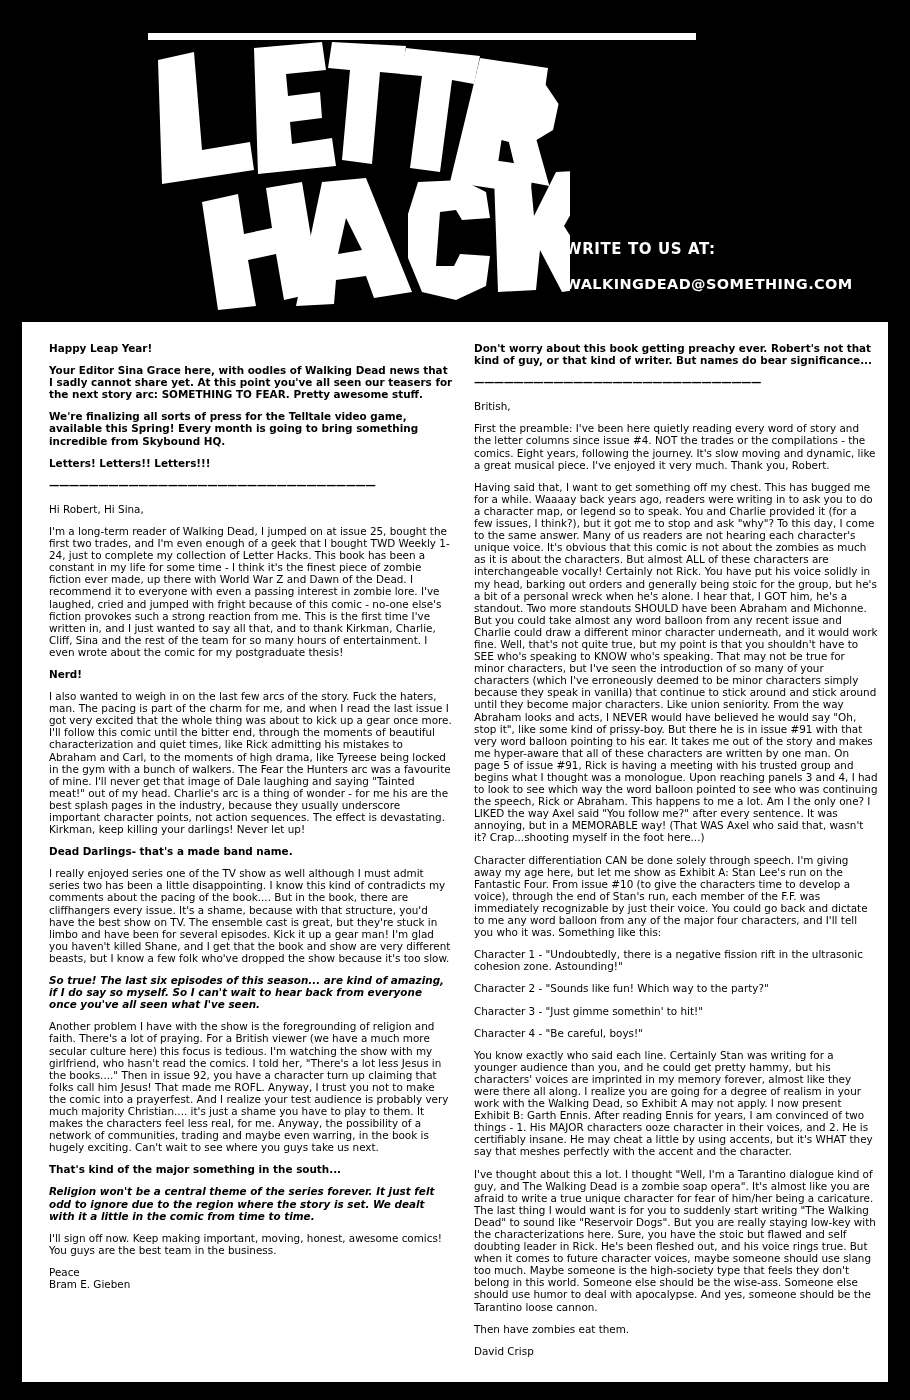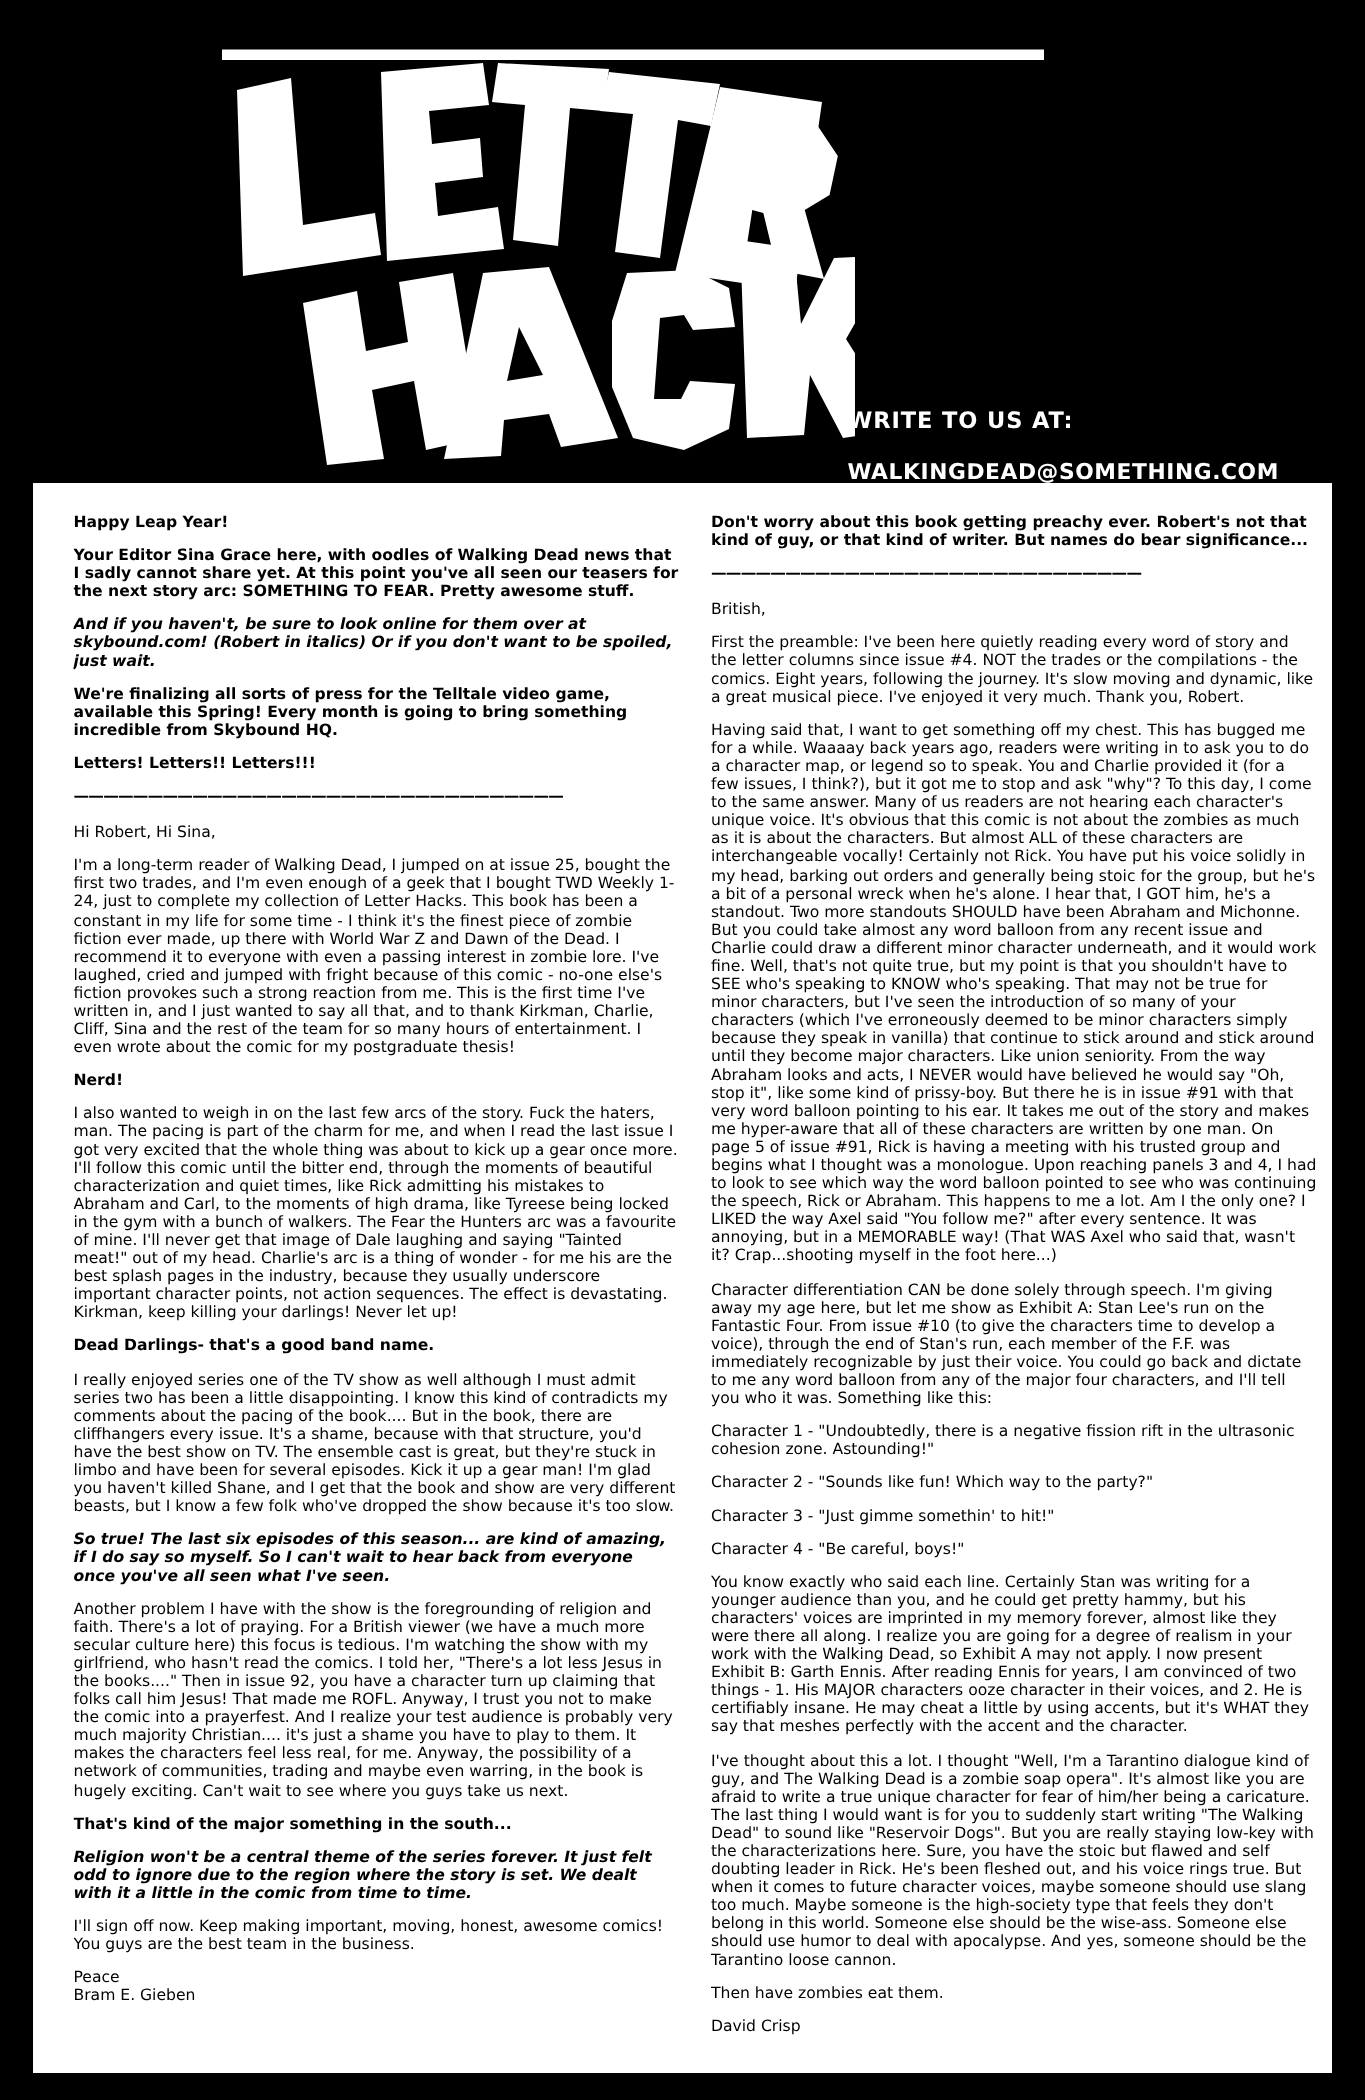--- a/index.html
+++ b/index.html
@@ -46,21 +46,20 @@
     color: #fff;
   }
   .logo svg { display: block; }
 
   .writeto {
     position: absolute;
     left: 565px;
     top: 240px;
     width: 330px;
     color: #fff;
-    margin-top: 31px;
   }
   .writeto .wt-label {
     font-family: "DejaVu Sans", sans-serif;
     font-size: 15px;
     font-weight: bold;
     letter-spacing: 0.6px;
     margin-bottom: 18px;
   }
   .writeto .wt-email {
     font-family: "DejaVu Sans", sans-serif;
@@ -141,29 +140,28 @@
       <div class="wt-label">WRITE TO US AT:</div>
       <div class="wt-email">WALKINGDEAD@SOMETHING.COM</div>
     </div>
   </div>
 
   <div class="sheet">
     <div class="cols">
       <div class="col col-left" id="col-left">
           <p class="b">Happy Leap Year!</p>
           <p class="b">Your Editor Sina Grace here, with oodles of Walking Dead news that I sadly cannot share yet.  At this point you've all seen our teasers for the next story arc: SOMETHING TO FEAR.  Pretty awesome stuff.</p>
-          <p class="bi">And if you haven't, be sure to look online for them over at skybound.com! (Robert in italics) Or if you don't want to be spoiled, just wait.</p>
           <p class="b">We're finalizing all sorts of press for the Telltale video game, available this Spring!  Every month is going to bring something incredible from Skybound HQ.</p>
           <p class="b">Letters!  Letters!!  Letters!!!</p>
           <p class="rule">—————————————————————————————————</p>
           <p>Hi Robert, Hi Sina,</p>
           <p>I'm a long-term reader of Walking Dead, I jumped on at issue 25, bought the first two trades, and I'm even enough of a geek that I bought TWD Weekly 1-24, just to complete my collection of  Letter Hacks. This book has been a constant in my life for some time - I think it's the finest piece of zombie fiction ever made, up there with World War Z and Dawn of the Dead. I recommend it to everyone with even a passing interest in zombie lore. I've laughed, cried and jumped with fright because of this comic - no-one else's fiction provokes such a strong reaction from me. This is the first time I've written in, and I just wanted to say all that, and to thank Kirkman, Charlie, Cliff, Sina and the rest of the team for so many hours of entertainment. I even wrote about the comic for my postgraduate thesis!</p>
           <p class="b">Nerd!</p>
           <p>I also wanted to weigh in on the last few arcs of the story. Fuck the haters, man. The pacing is part of the charm for me, and when I read the last issue I got very excited that the whole thing was about to kick up a gear once more. I'll follow this comic until the bitter end, through the moments of beautiful characterization and quiet times, like Rick admitting his mistakes to Abraham and Carl, to the moments of high drama, like Tyreese being locked in the gym with a bunch of walkers. The Fear the Hunters arc was a favourite of mine. I'll never get that image of Dale laughing and saying "Tainted meat!" out of my head. Charlie's arc is a thing of wonder - for me his are the best splash pages in the industry, because they usually underscore important character points, not action sequences. The effect is devastating. Kirkman, keep killing your darlings! Never let up!</p>
-          <p class="b">Dead Darlings- that's a good band name.</p>
+          <p class="b">Dead Darlings- that's a made band name.</p>
           <p>I really enjoyed series one of the TV show as well although I must admit series two has been a little disappointing. I know this kind of contradicts my comments about the pacing of the book.... But in the book, there are cliffhangers every issue. It's a shame, because with that structure, you'd have the best show on TV. The ensemble cast is great, but they're stuck in limbo and have been for several episodes. Kick it up a gear man! I'm glad you haven't killed Shane, and I get that the book and show are very different beasts, but I know a few folk who've dropped the show because it's too slow.</p>
           <p class="bi">So true!  The last six episodes of this season... are kind of amazing, if I do say so myself.  So I can't wait to hear back from everyone once you've all seen what I've seen.</p>
           <p>Another problem I have with the show is the foregrounding of religion and faith. There's a lot of praying. For a British viewer (we have a much more secular culture here) this focus is tedious. I'm watching the show with my girlfriend, who hasn't read the comics. I told her, "There's a lot less Jesus in the books...." Then in issue 92, you have a character turn up claiming that folks call him Jesus! That made me ROFL. Anyway, I trust you not to make the comic into a prayerfest. And I realize your test audience is probably very much majority Christian.... it's just a shame you have to play to them. It makes the characters feel less real, for me. Anyway, the possibility of a network of communities, trading and maybe even warring, in the book is hugely exciting. Can't wait to see where you guys take us next.</p>
           <p class="b">That's kind of the major something in the south...</p>
           <p class="bi">Religion won't be a central theme of the series forever.  It just felt odd to ignore due to the region where the story is set.  We dealt with it a little in the comic from time to time.</p>
           <p>I'll sign off now. Keep making important, moving, honest, awesome comics! You guys are the best team in the business.</p>
           <p class="sig">Peace</p>
           <p class="sig">Bram E. Gieben</p>
         </div>
       <div class="col col-right" id="col-right">

